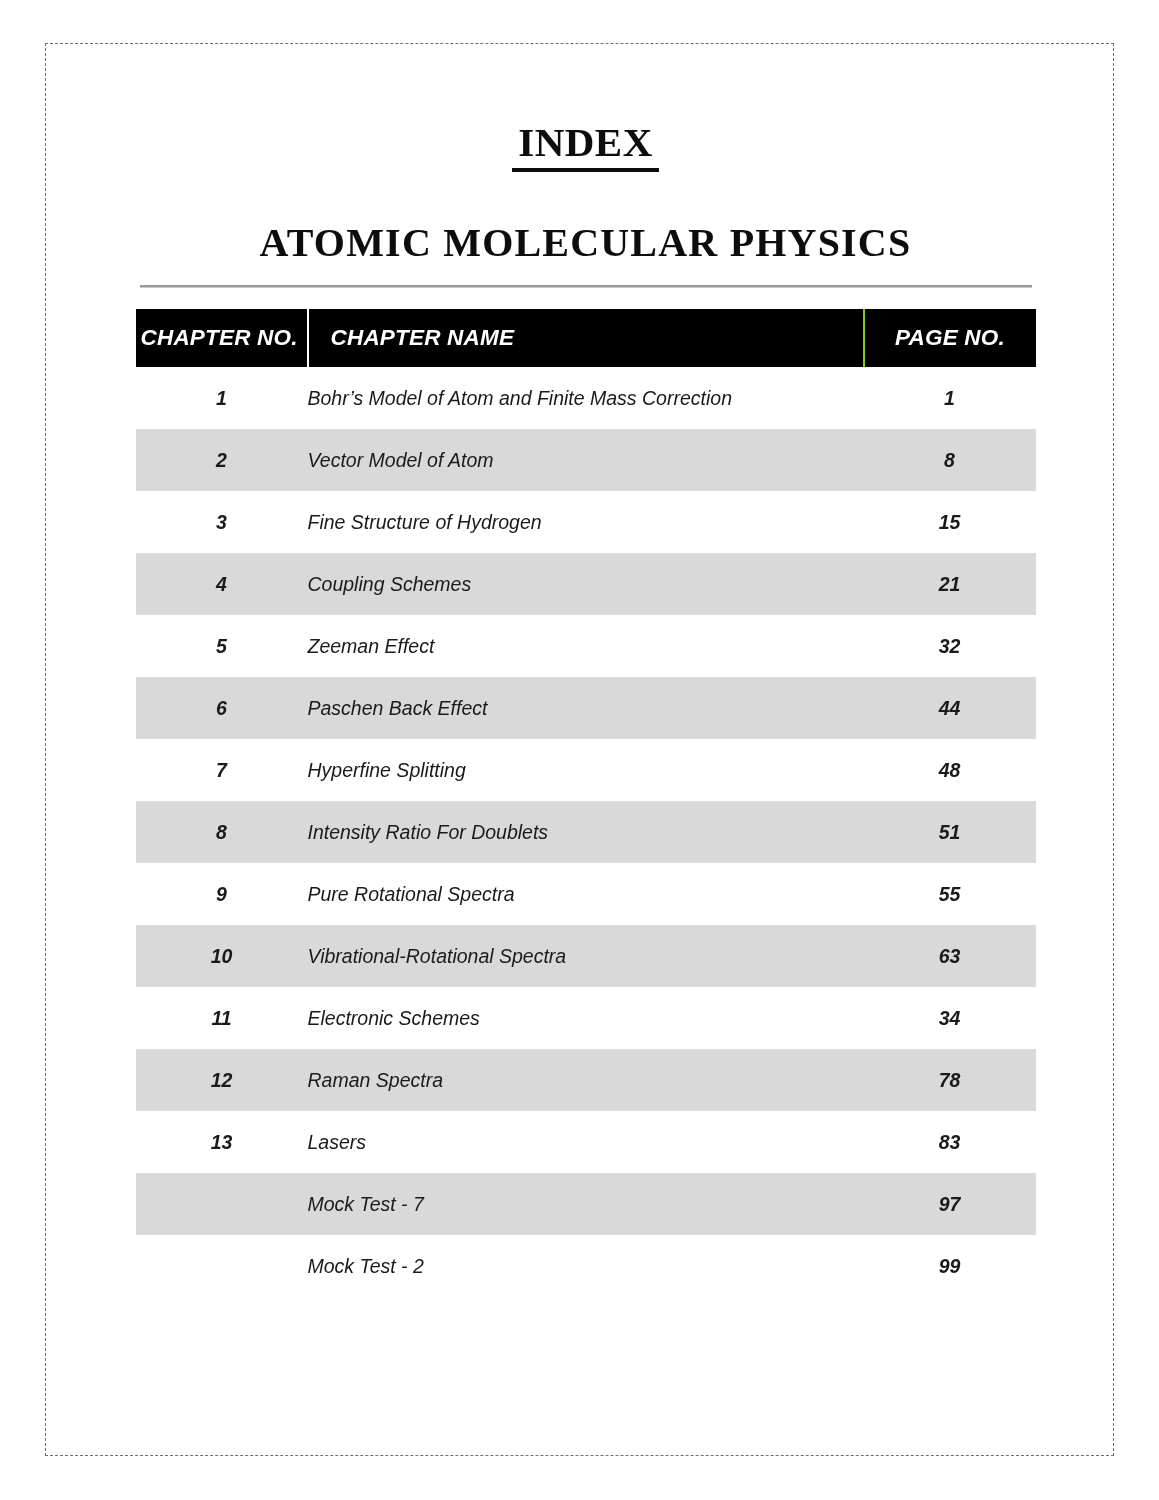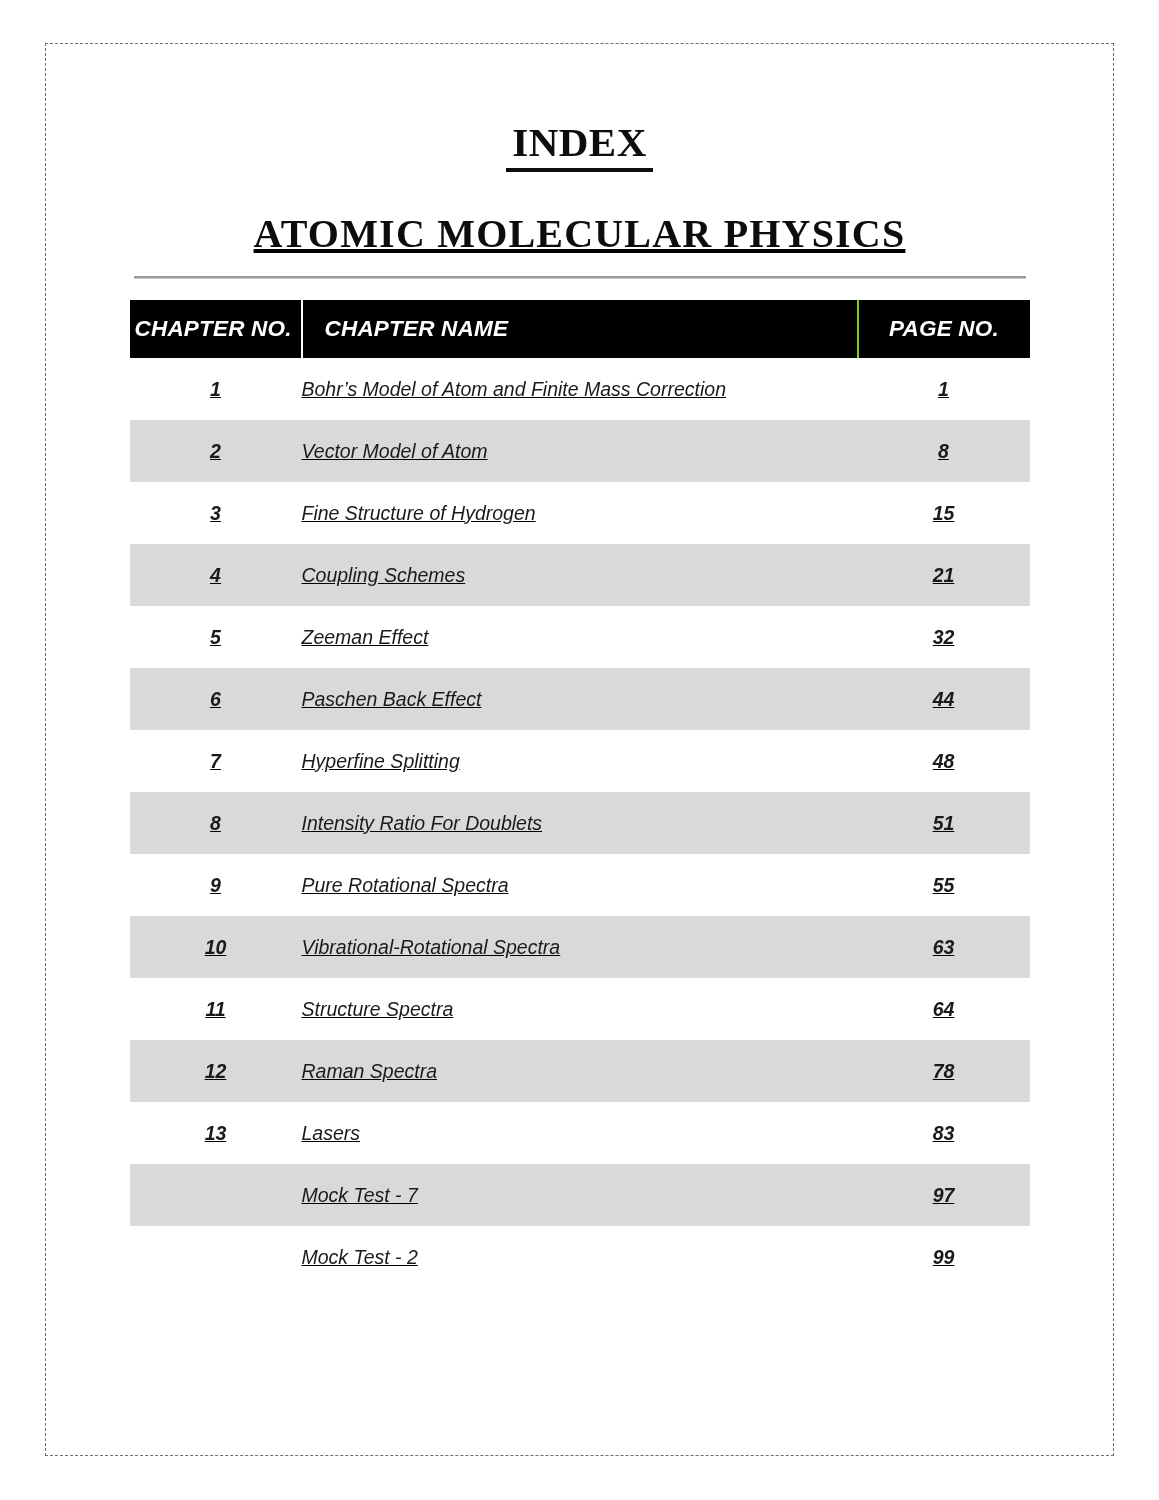--- a/index.html
+++ b/index.html
@@ -28,26 +28,25 @@
     top: 43px;
     width: 1069px;
     height: 1413px;
     border: 1px dashed #6f6f6f;
     box-sizing: border-box;
     pointer-events: none;
   }
 
   .content {
     position: absolute;
-    left: 45px;
+    left: 51px;
     top: 43px;
     width: 1069px;
     height: 1066px;
     box-sizing: border-box;
-    text-decoration: underline;
   }
 
   
   .title-index {
     margin: 0;
     padding-top: 79px;
     text-align: center;
     font-family: "Liberation Serif", serif;
     font-weight: bold;
     font-size: 41px;
@@ -55,21 +54,21 @@
     color: #0d0d0d;
     line-height: 1;
   }
   .title-index span {
     display: inline-block;
     border-bottom: 4px solid #0d0d0d;
     padding: 0 6px 5px 6px;
   }
 
   .title-subject {
-    margin: 8px;
+    margin: 17px;
     padding-top: 33px;
     text-align: center;
     font-family: "Liberation Serif", serif;
     font-weight: bold;
     font-size: 40px;
     letter-spacing: 1.2px;
     color: #0d0d0d;
     line-height: 1.05;
   }
 
@@ -222,22 +221,22 @@
             <td class="t-name">Pure Rotational Spectra</td>
             <td class="t-page">55</td>
           </tr>
           <tr class="shade">
             <td class="t-no">10</td>
             <td class="t-name">Vibrational-Rotational Spectra</td>
             <td class="t-page">63</td>
           </tr>
           <tr class="plain">
             <td class="t-no">11</td>
-            <td class="t-name">Structure Spectra</td>
-            <td class="t-page">64</td>
+            <td class="t-name">Electronic Schemes</td>
+            <td class="t-page">34</td>
           </tr>
           <tr class="shade">
             <td class="t-no">12</td>
             <td class="t-name">Raman Spectra</td>
             <td class="t-page">78</td>
           </tr>
           <tr class="plain">
             <td class="t-no">13</td>
             <td class="t-name">Lasers</td>
             <td class="t-page">83</td>

